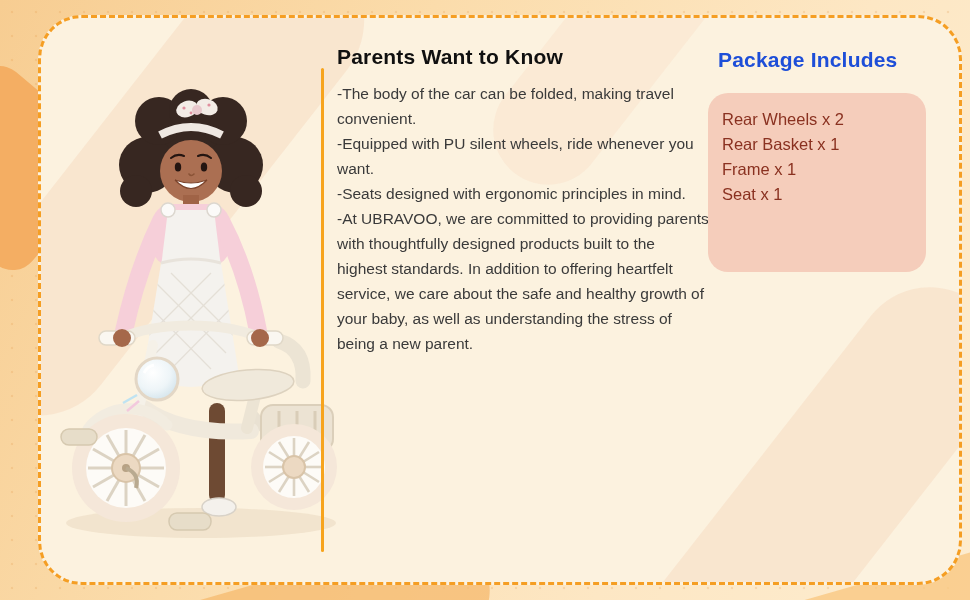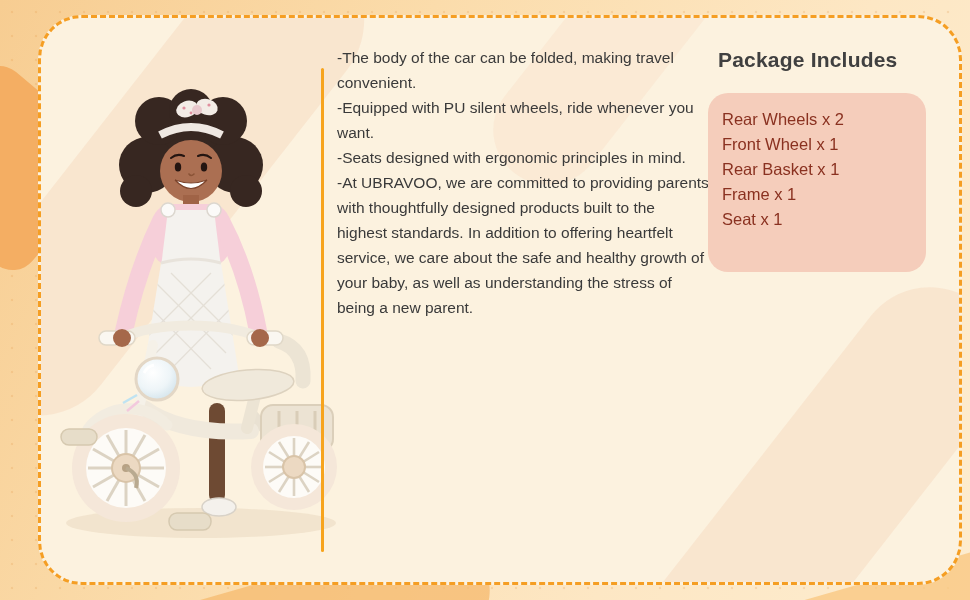--- a/index.html
+++ b/index.html
@@ -37,21 +37,21 @@
   .photo{left:0;top:65px;width:300px;height:470px;}
   .photo svg{display:block;width:100%;height:100%;}
 
   .divider{left:280px;top:50px;width:3px;height:484px;background:#f7a41d;border-radius:2px;}
 
   .know{left:296px;top:27px;width:372px;}
   .know h2{margin:0 0 12px 0;font-size:21px;line-height:24px;font-weight:700;color:#101010;letter-spacing:.2px;}
   .bullet{font-size:15.5px;line-height:25px;color:#3a3a3a;}
 
   .package{left:667px;top:30px;width:226px;}
-  .package h2{margin:0 0 21px 10px;font-size:21px;line-height:24px;font-weight:700;color:#404040;letter-spacing:.2px;}
+  .package h2{margin:0 0 21px 10px;font-size:21px;line-height:24px;font-weight:700;color:#1d4ed8;letter-spacing:.2px;}
   .package-box{
     box-sizing:border-box;width:218px;min-height:179px;
     background:#f5cdbb;border-radius:20px;padding:14px 8px 14px 14px;
   }
   .pkg-item{font-size:16.5px;line-height:25px;color:#8a3120;}
 </style>
 </head>
 <body>
 
 <div class="stage">
@@ -196,32 +196,32 @@
           </g>
           <circle cx="81" cy="255" r="9" fill="#a5684a"></circle>
           <circle cx="219" cy="255" r="9" fill="#a5684a"></circle>
         </g>
       </svg>
     </div>
 
     <div class="divider"></div>
 
     <section class="know">
+      <h2>Parents Want to Know</h2>
       <div class="bullets">
           <div class="bullet">-The body of the car can be folded, making travel convenient.</div>
           <div class="bullet">-Equipped with PU silent wheels, ride whenever you want.</div>
           <div class="bullet">-Seats designed with ergonomic principles in mind.</div>
           <div class="bullet">-At UBRAVOO, we are committed to providing parents with thoughtfully designed products built to the highest standards. In addition to offering heartfelt service, we care about the safe and healthy growth of your baby, as well as understanding the stress of being a new parent.</div>
         </div>
     </section>
 
     <section class="package">
       <h2>Package Includes</h2>
       <div class="package-box">
           <div class="pkg-item">Rear Wheels x 2</div>
-          <div class="pkg-item">Front Wheel x 1</div>
           <div class="pkg-item">Rear Basket x 1</div>
           <div class="pkg-item">Frame x 1</div>
           <div class="pkg-item">Seat x 1</div>
         </div>
     </section>
   </div>
 </div>
 
 </body></html>

